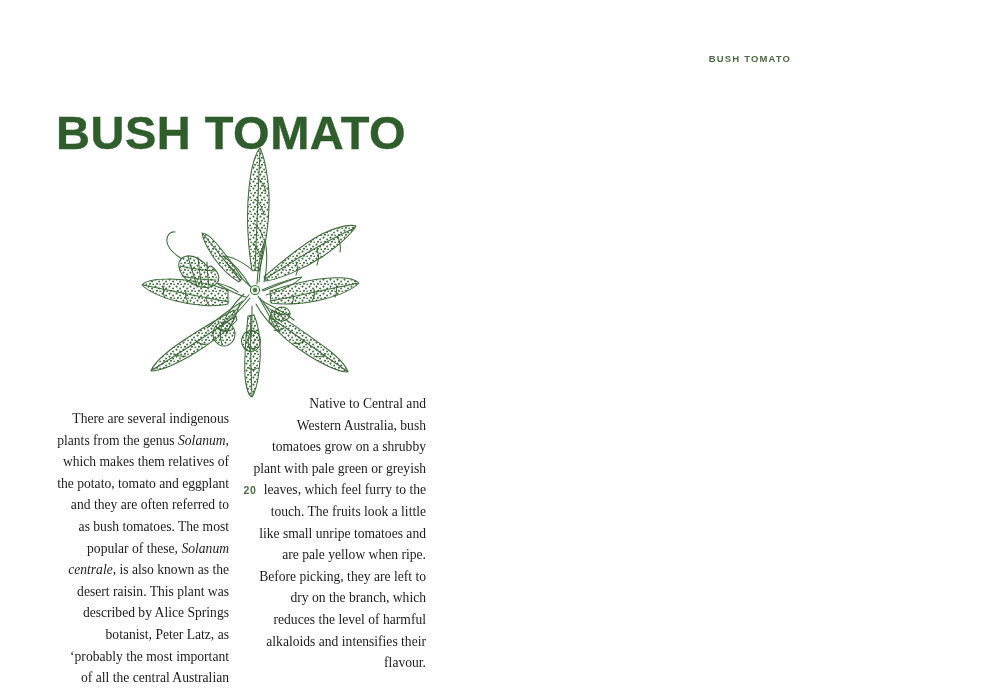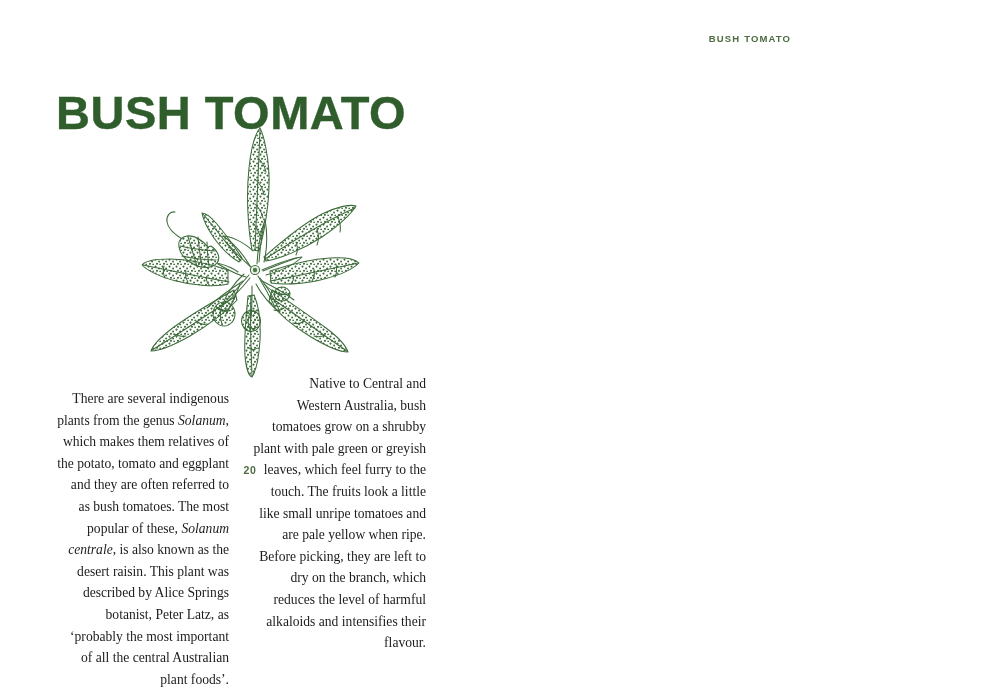--- a/index.html
+++ b/index.html
@@ -21,20 +21,21 @@
     inset: 0;
     display: flex;
   }
 
   .page {
     position: relative;
     width: 500px;
     height: 508px;
     background: #ffffff;
     box-sizing: border-box;
+    margin-top: 20px;
   }
 
   
   .running-header {
     position: absolute;
     top: 33px;
     left: 0;
     width: 100%;
     text-align: center;
     font-family: "Liberation Sans", sans-serif;

